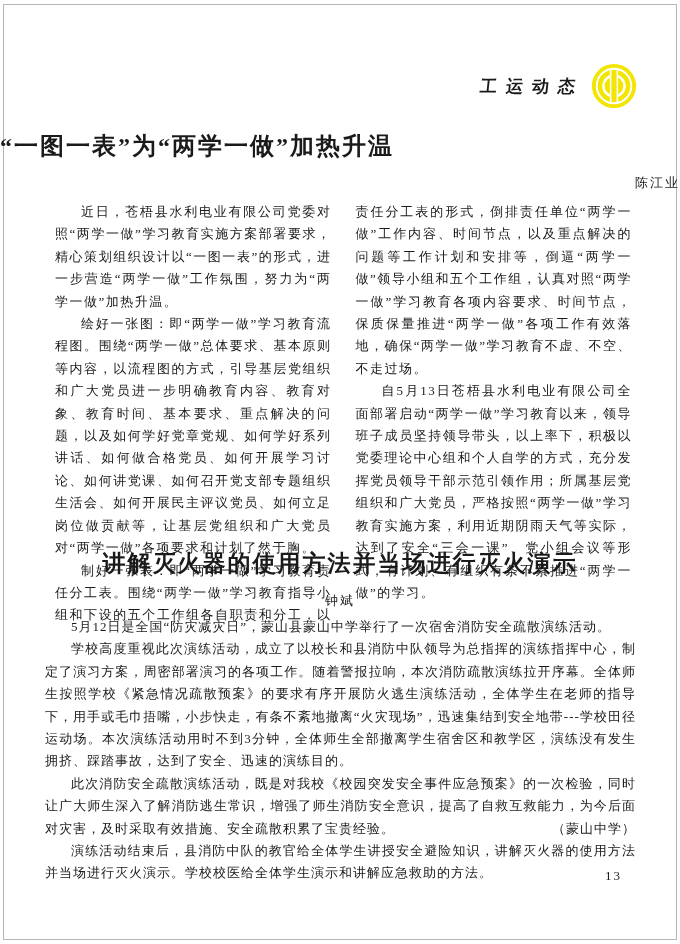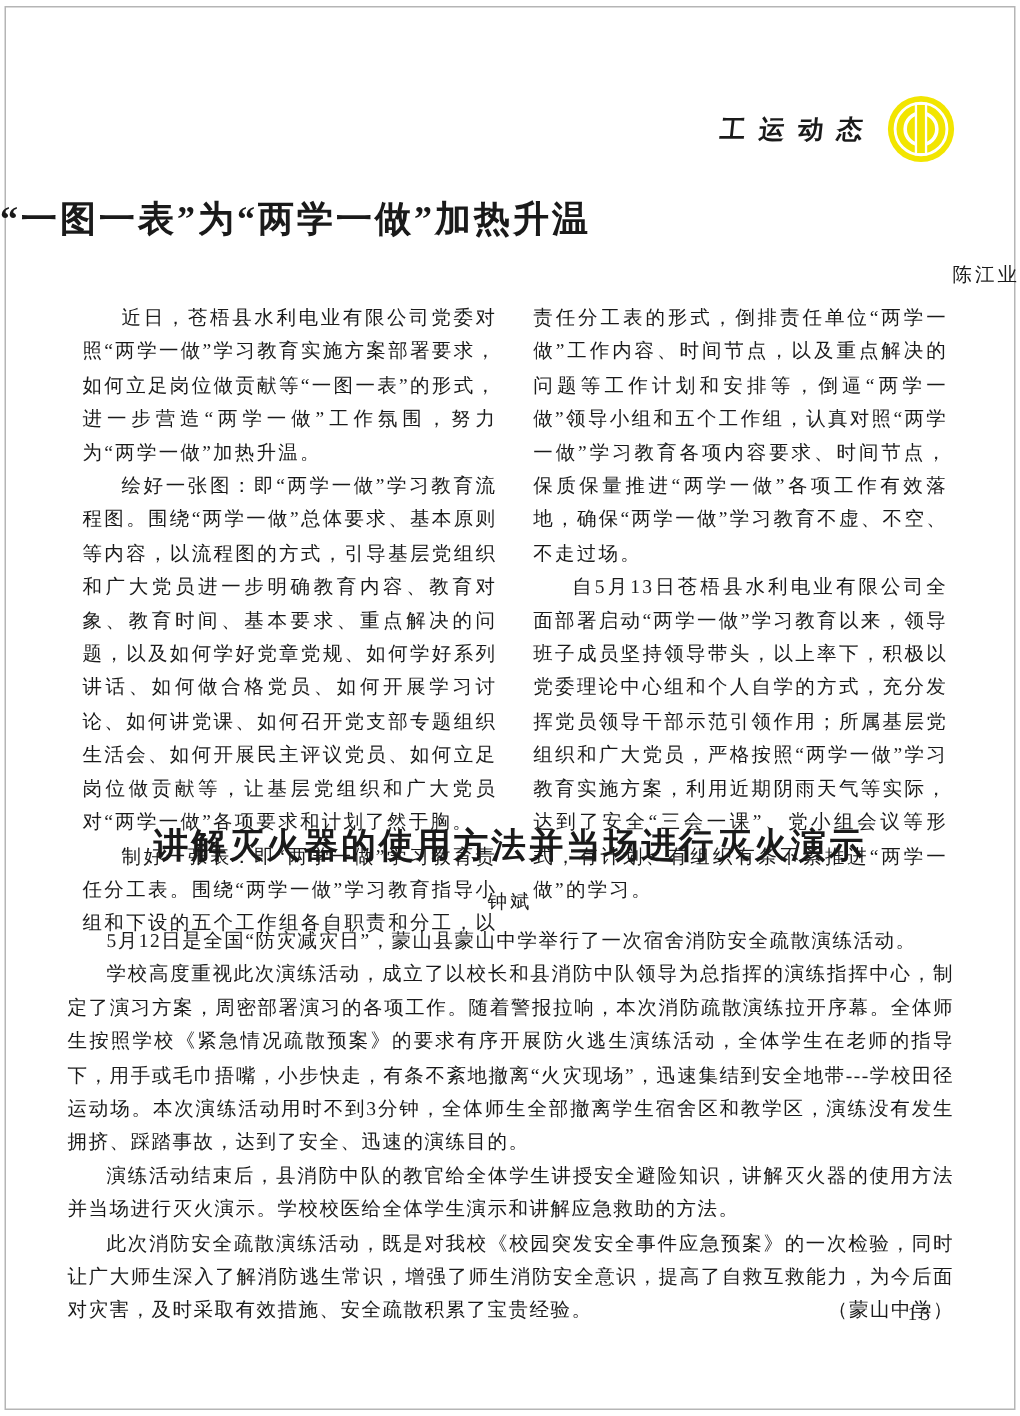--- a/index.html
+++ b/index.html
@@ -117,30 +117,30 @@
       <circle cx="0" cy="0" r="18" fill="none" stroke="#ffffff" stroke-width="2"></circle>
       <circle cx="0" cy="0" r="11" fill="none" stroke="#ffffff" stroke-width="2.5"></circle>
       <rect x="-3.5" y="-17.5" width="7" height="35" fill="#f2e500" stroke="#ffffff" stroke-width="1.6"></rect>
     </svg>
   </div>
 
   <h1 class="a1-title">“一图一表”为“两学一做”加热升温</h1>
   <div class="a1-author">陈江业</div>
 
   <div class="a1-body">
-    <p>近日，苍梧县水利电业有限公司党委对照“两学一做”学习教育实施方案部署要求，如何立足岗位做贡献等“一图一表”的形式，进一步营造“两学一做”工作氛围，努力为“两学一做”加热升温。</p>
+    <p>近日，苍梧县水利电业有限公司党委对照“两学一做”学习教育实施方案部署要求，精心策划组织设计以“一图一表”的形式，进一步营造“两学一做”工作氛围，努力为“两学一做”加热升温。</p>
     <p>绘好一张图：即“两学一做”学习教育流程图。围绕“两学一做”总体要求、基本原则等内容，以流程图的方式，引导基层党组织和广大党员进一步明确教育内容、教育对象、教育时间、基本要求、重点解决的问题，以及如何学好党章党规、如何学好系列讲话、如何做合格党员、如何开展学习讨论、如何讲党课、如何召开党支部专题组织生活会、如何开展民主评议党员、如何立足岗位做贡献等，让基层党组织和广大党员对“两学一做”各项要求和计划了然于胸。</p>
     <p>制好一张表：即“两学一做”学习教育责任分工表。围绕“两学一做”学习教育指导小组和下设的五个工作组各自职责和分工，以责任分工表的形式，倒排责任单位“两学一做”工作内容、时间节点，以及重点解决的问题等工作计划和安排等，倒逼“两学一做”领导小组和五个工作组，认真对照“两学一做”学习教育各项内容要求、时间节点，保质保量推进“两学一做”各项工作有效落地，确保“两学一做”学习教育不虚、不空、不走过场。</p>
     <p>自5月13日苍梧县水利电业有限公司全面部署启动“两学一做”学习教育以来，领导班子成员坚持领导带头，以上率下，积极以党委理论中心组和个人自学的方式，充分发挥党员领导干部示范引领作用；所属基层党组织和广大党员，严格按照“两学一做”学习教育实施方案，利用近期阴雨天气等实际，达到了安全“三会一课”、党小组会议等形式，有计划、有组织有条不紊推进“两学一做”的学习。</p>
   </div>
 
   <h2 class="a2-title">讲解灭火器的使用方法并当场进行灭火演示</h2>
   <div class="a2-author">钟斌</div>
 
   <div class="a2-body">
     <p>5月12日是全国“防灾减灾日”，蒙山县蒙山中学举行了一次宿舍消防安全疏散演练活动。</p>
     <p>学校高度重视此次演练活动，成立了以校长和县消防中队领导为总指挥的演练指挥中心，制定了演习方案，周密部署演习的各项工作。随着警报拉响，本次消防疏散演练拉开序幕。全体师生按照学校《紧急情况疏散预案》的要求有序开展防火逃生演练活动，全体学生在老师的指导下，用手或毛巾捂嘴，小步快走，有条不紊地撤离“火灾现场”，迅速集结到安全地带---学校田径运动场。本次演练活动用时不到3分钟，全体师生全部撤离学生宿舍区和教学区，演练没有发生拥挤、踩踏事故，达到了安全、迅速的演练目的。</p>
+    <p><span>此次消防安全疏散演练活动，既是对我校《校园突发安全事件应急预案》的一次检验，同时让广大师生深入了解消防逃生常识，增强了师生消防安全意识，提高了自救互救能力，为今后面对灾害，及时采取有效措施、安全疏散积累了宝贵经验。</span><span class="a2-attr">（蒙山中学）</span></p>
     <p>演练活动结束后，县消防中队的教官给全体学生讲授安全避险知识，讲解灭火器的使用方法并当场进行灭火演示。学校校医给全体学生演示和讲解应急救助的方法。</p>
-    <p><span>此次消防安全疏散演练活动，既是对我校《校园突发安全事件应急预案》的一次检验，同时让广大师生深入了解消防逃生常识，增强了师生消防安全意识，提高了自救互救能力，为今后面对灾害，及时采取有效措施、安全疏散积累了宝贵经验。</span><span class="a2-attr">（蒙山中学）</span></p>
   </div>
 
   <div class="page-num">13</div>
 </div>
 
 </body></html>

